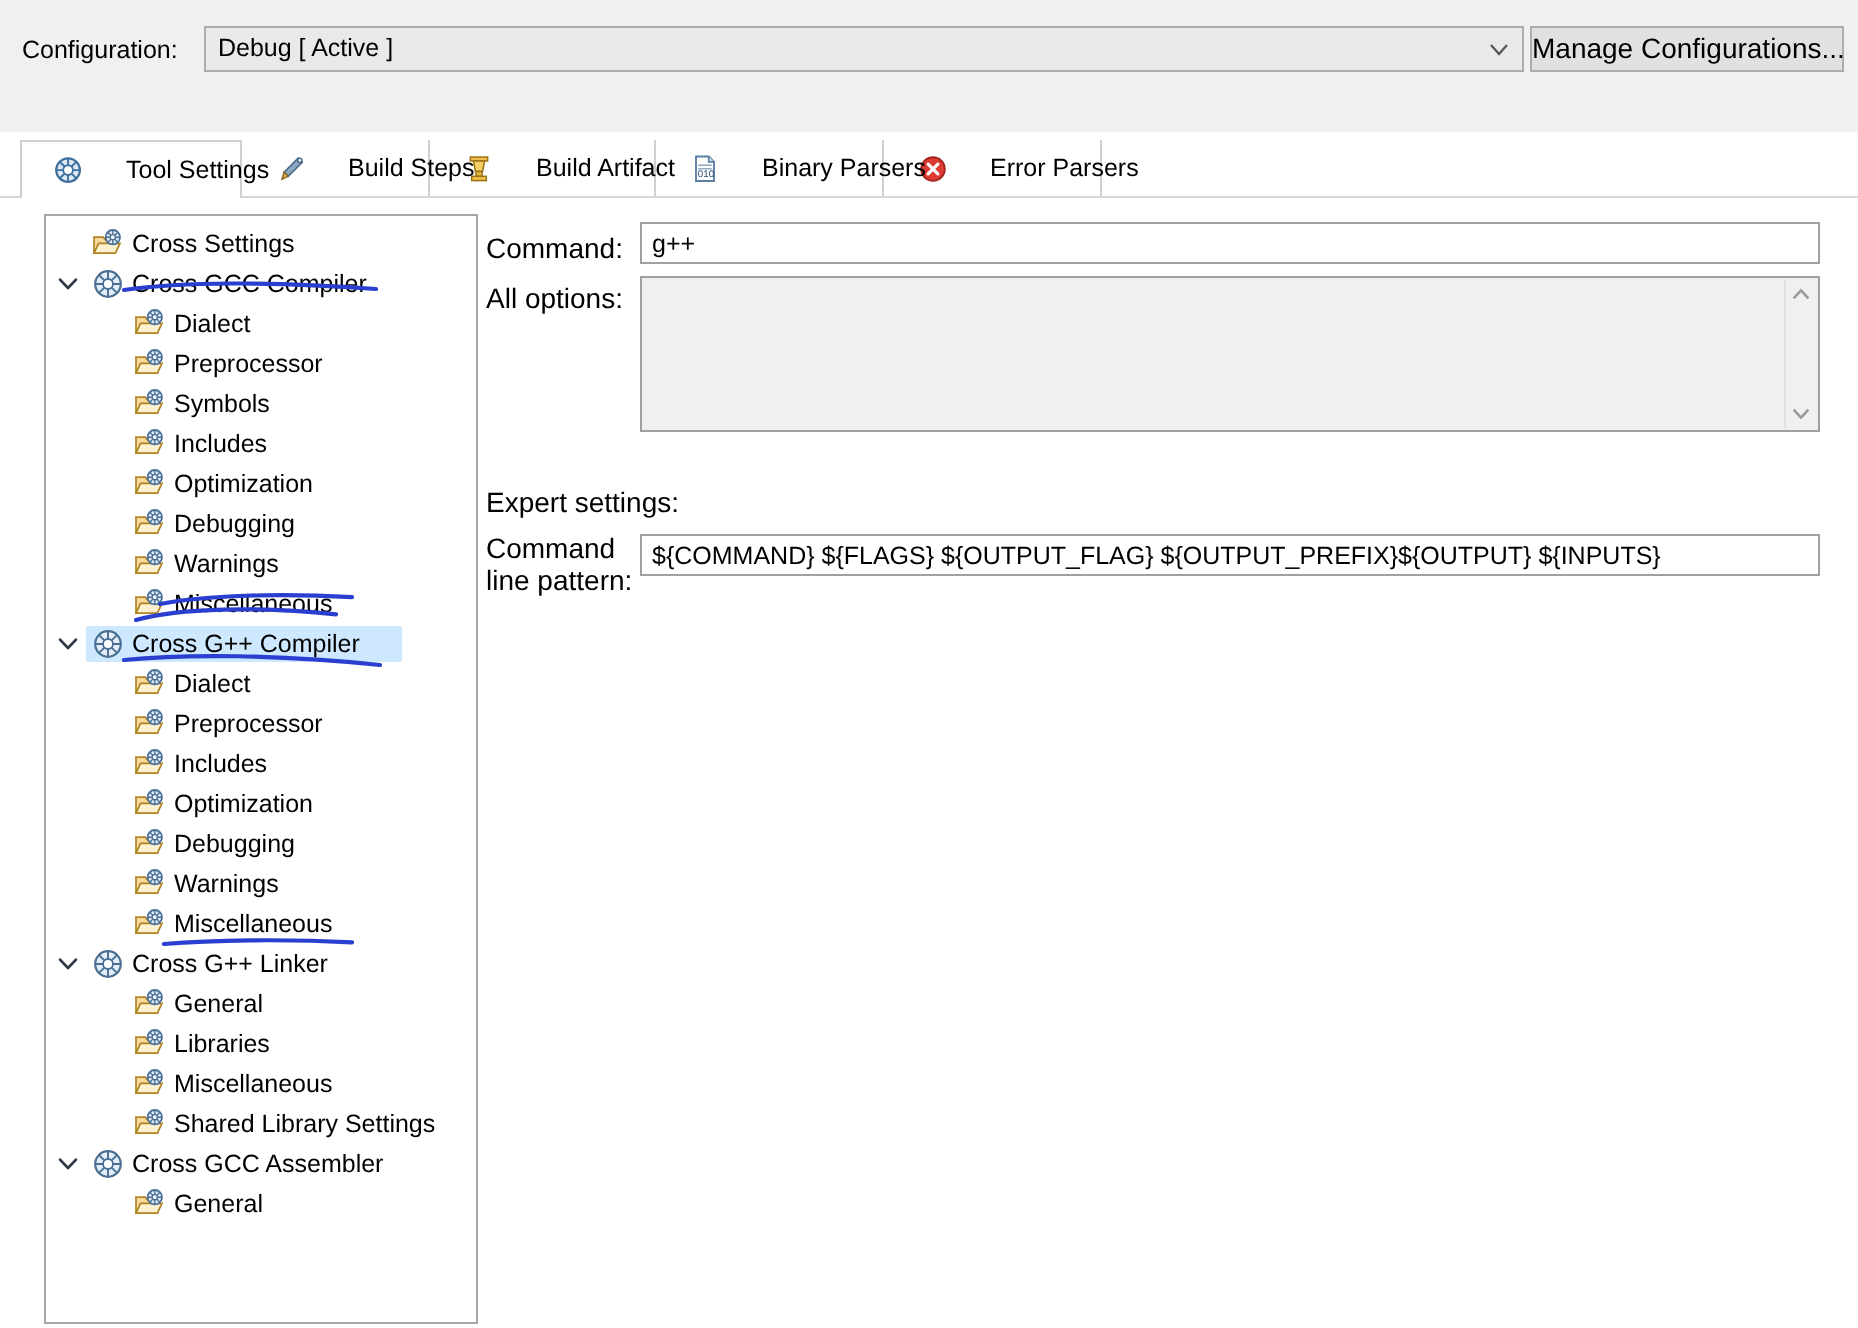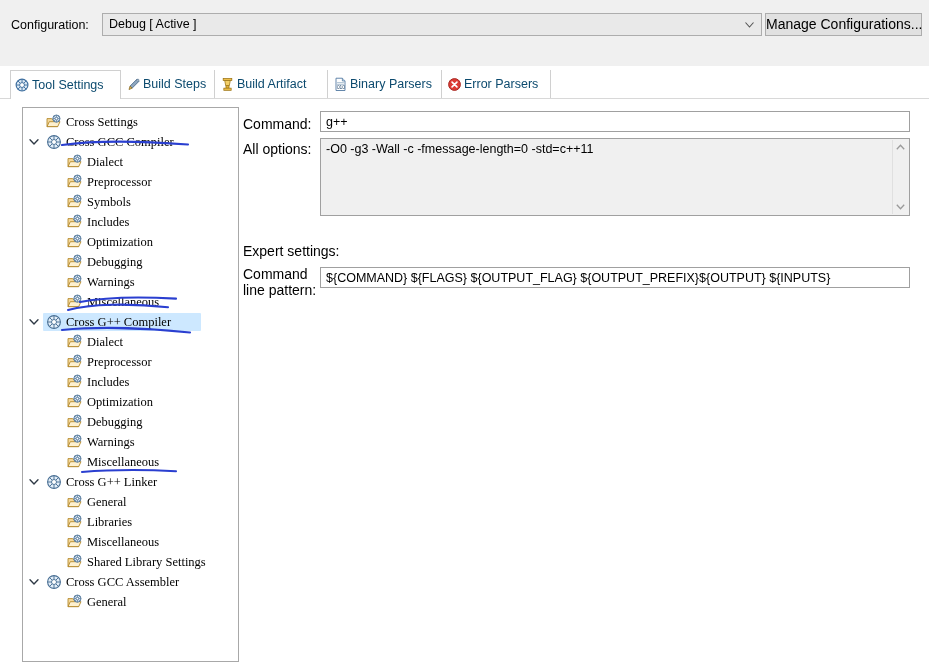--- a/index.html
+++ b/index.html
@@ -87,26 +87,26 @@
     width: 929px;
     height: 1px;
     background: #d8d8d8;
   }
   .tab {
     position: absolute;
     top: 0;
     height: 29px;
     display: flex;
     align-items: center;
-    gap: 2px;
-    padding: 0 9px 0 4px;
+    gap: 21px;
+    padding: 0 9px 0 16px;
     box-sizing: border-box;
     white-space: nowrap;
     font-size: 12.5px;
-    color: #0c4a6e;
+    color: #000000;
     border-right: 1px solid #d0d0d0;
   }
   .tab.active {
     background: #ffffff;
     border-top: 1px solid #d0d0d0;
     border-left: 1px solid #d0d0d0;
     border-right: 1px solid #d0d0d0;
     z-index: 3;
   }
   .tab .tab-label { line-height: 1; }
@@ -132,21 +132,20 @@
     overflow: hidden;
   }
   .tree-row {
     position: relative;
     height: 20px;
     display: flex;
     align-items: center;
     white-space: nowrap;
     font-size: 12.5px;
     color: #000;
-    font-family: Liberation Serif, serif;
   }
   .tree-row .twisty {
     position: absolute;
     left: 6px; top: 6px;
     width: 10px; height: 8px;
   }
   .tree-row .ticon {
     position: absolute;
     top: 2px;
     width: 16px; height: 16px;
@@ -622,21 +621,20 @@
           <span class="tlabel">General</span>
         </div>
       </div>
   </div>
 
   <span class="lbl" style="left:243px; top:17px;">Command:</span>
   <input class="txtfield" style="left: 320px; top: 12px; width: 590px; height: 21px;" readonly="" value="g++">
 
   <span class="lbl" style="left:243px; top:42px;">All options:</span>
   <div class="optbox" style="left:320px; top:39px; width:590px; height:78px;">
-    <span class="opt-text">-O0 -g3 -Wall -c -fmessage-length=0 -std=c++11</span>
     <div class="vscroll">
       <div class="sbtn up">
         <svg width="15" height="15" viewBox="0 0 15 15">
           <path d="M3.8 9.2 L7.5 5.2 L11.2 9.2" fill="none" stroke="#9a9a9a" stroke-width="1.3"></path>
         </svg>
       </div>
       <div class="sbtn down">
         <svg width="15" height="15" viewBox="0 0 15 15">
           <path d="M3.8 5.8 L7.5 9.8 L11.2 5.8" fill="none" stroke="#9a9a9a" stroke-width="1.3"></path>
         </svg>

